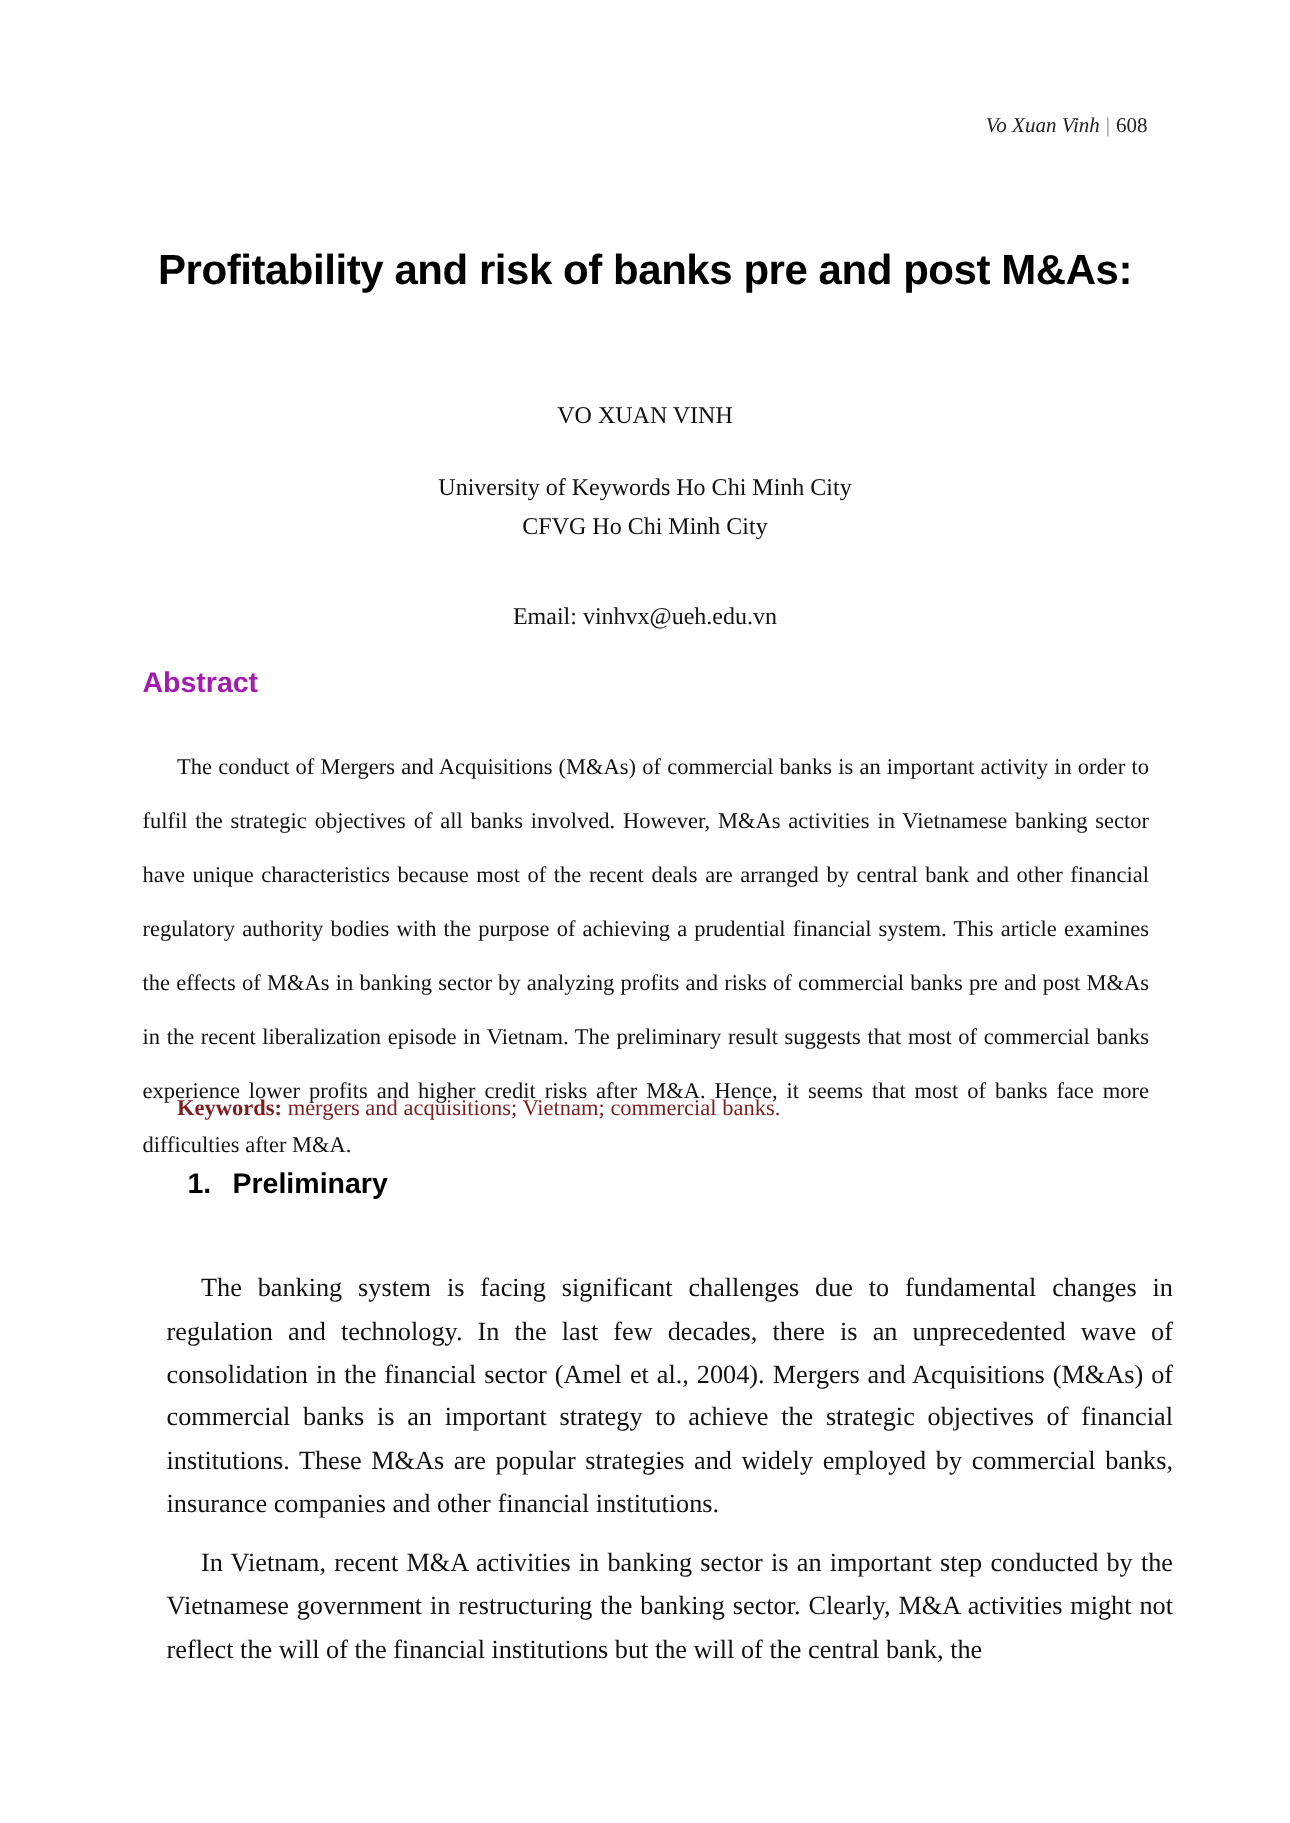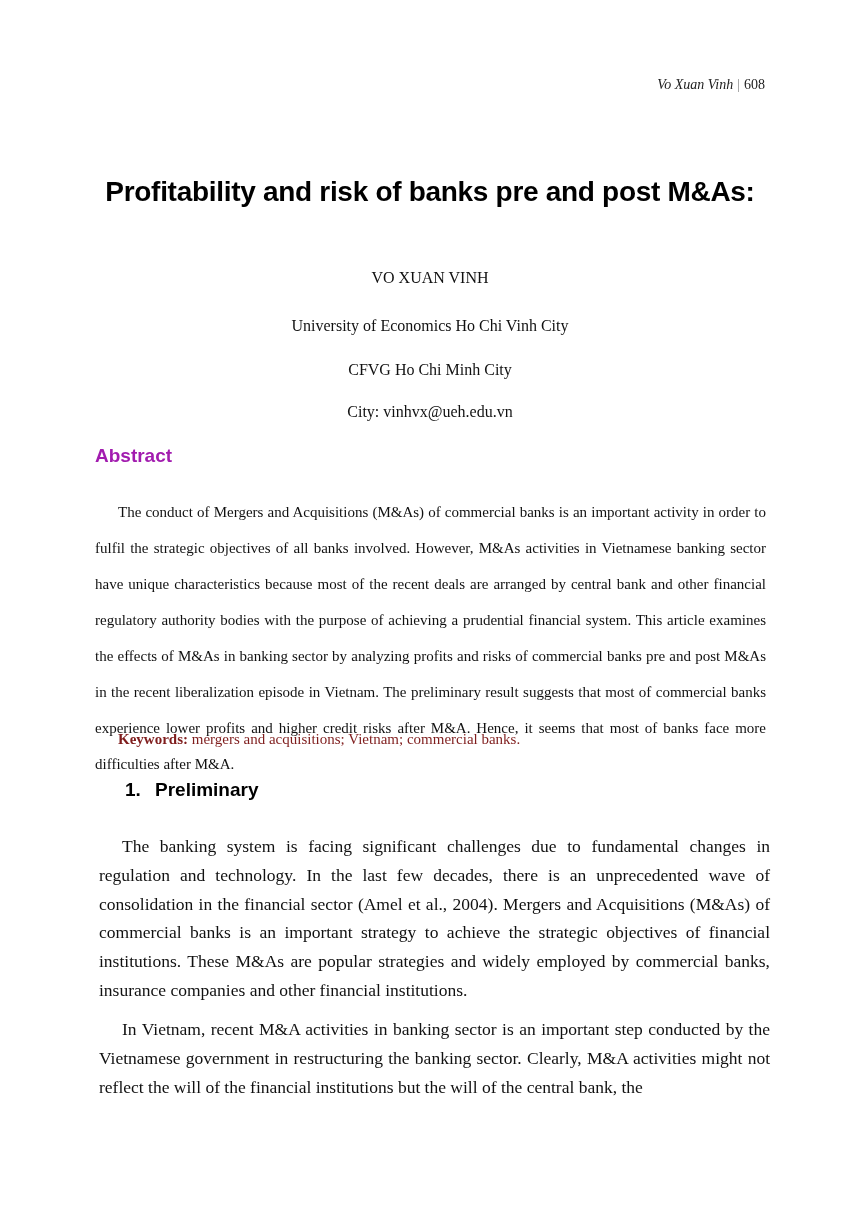--- a/index.html
+++ b/index.html
@@ -4,52 +4,52 @@
 <style>
   html, body { margin: 0; padding: 0; background: #ffffff; }
   body { width: 860px; height: 1215px; position: relative; overflow: hidden; color: #111; }
 
   .running-head { position: absolute; right: 95px; top: 77px; font-size: 14px; font-family: "Liberation Serif", serif; color: #222; }
   .running-head .author { font-style: italic; }
   .running-head .sep { color: #888; margin: 0 4px; }
 
   .title { position: absolute; left: 60px; width: 740px; top: 158px; text-align: center;
            font-family: "Liberation Sans", "DejaVu Sans", sans-serif; font-weight: bold; font-size: 28px;
-           line-height: 44px; color: #000; letter-spacing: -0.3px; margin-top: 12px; }
+           line-height: 44px; color: #000; letter-spacing: -0.3px; }
 
   .meta { position: absolute; left: 0; width: 860px; text-align: center; font-family: "Liberation Serif", serif; font-size: 16px; color: #111; }
 
   .h-abstract { position: absolute; left: 95px; top: 445px; font-family: "Liberation Sans", sans-serif; font-weight: bold; font-size: 19px; color: #a21caf; }
 
   .abstract { position: absolute; left: 95px; width: 671px; top: 494px; font-family: "Liberation Serif", serif;
               font-size: 15px; line-height: 36px; text-align: justify; text-indent: 23px; margin: 0; color: #111; }
   .keywords { position: absolute; left: 118px; top: 731px; font-family: "Liberation Serif", serif; font-size: 15px; color: #7f1d1d; }
   .keywords b { font-weight: bold; }
 
   .h-intro { position: absolute; left: 125px; top: 779px; font-family: "Liberation Sans", sans-serif; font-weight: bold; font-size: 19px; color: #000; }
   .h-intro .num { display: inline-block; width: 30px; }
 
   .body-p { position: absolute; left: 95px; width: 671px; font-family: "Liberation Serif", serif; font-size: 17.5px;
-            line-height: 28.8px; text-align: justify; text-indent: 23px; margin: 4px; color: #111; }
+            line-height: 28.8px; text-align: justify; text-indent: 23px; margin: 16px; color: #111; }
 </style>
 </head>
 <body>
 
 <div class="running-head">
   <span class="author">Vo Xuan Vinh</span><span class="sep">|</span><span>608</span>
 </div>
 
 <div class="title">
   <div>Profitability and risk of banks pre and post M&amp;As:</div>
 </div>
 
 <div class="meta" style="top:269px;">VO XUAN VINH</div>
-<div class="meta" style="top:317px;">University of Economics Ho Chi Vinh City</div>
-<div class="meta" style="top:361px;">CFVG Ho Chi Minh City</div>
-<div class="meta" style="top:403px;">City: vinhvx@ueh.edu.vn</div>
+<div class="meta" style="top:317px;">University of Keywords Ho Chi Minh City</div>
+<div class="meta" style="top:343px;">CFVG Ho Chi Minh City</div>
+<div class="meta" style="top:403px;">Email: vinhvx@ueh.edu.vn</div>
 
 <div class="h-abstract">Abstract</div>
 
 <p class="abstract">The conduct of Mergers and Acquisitions (M&amp;As) of commercial banks is an important activity in order to fulfil the strategic objectives of all banks involved. However, M&amp;As activities in Vietnamese banking sector have unique characteristics because most of the recent deals are arranged by central bank and other financial regulatory authority bodies with the purpose of achieving a prudential financial system. This article examines the effects of M&amp;As in banking sector by analyzing profits and risks of commercial banks pre and post M&amp;As in the recent liberalization episode in Vietnam. The preliminary result suggests that most of commercial banks experience lower profits and higher credit risks after M&amp;A. Hence, it seems that most of banks face more difficulties after M&amp;A.</p>
 
 <div class="keywords">
   <b>Keywords:</b>
   <span>mergers and acquisitions; Vietnam; commercial banks.</span>
 </div>
 

